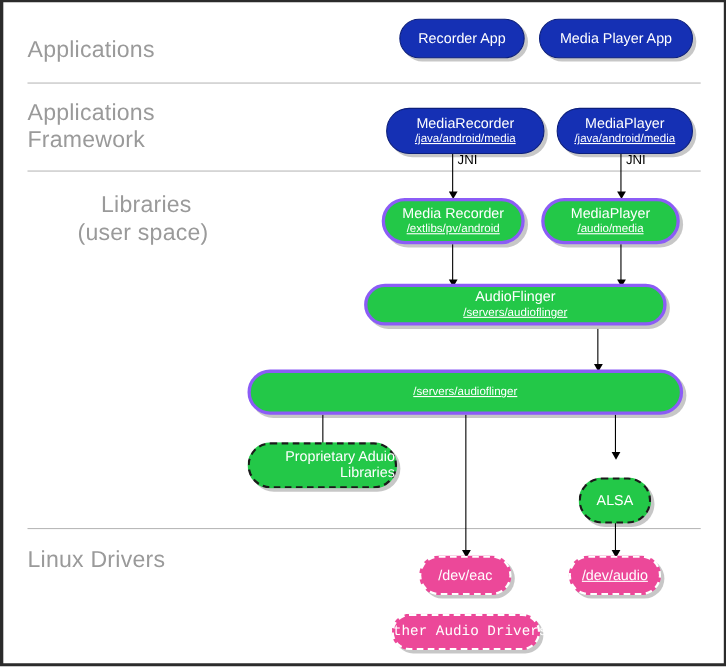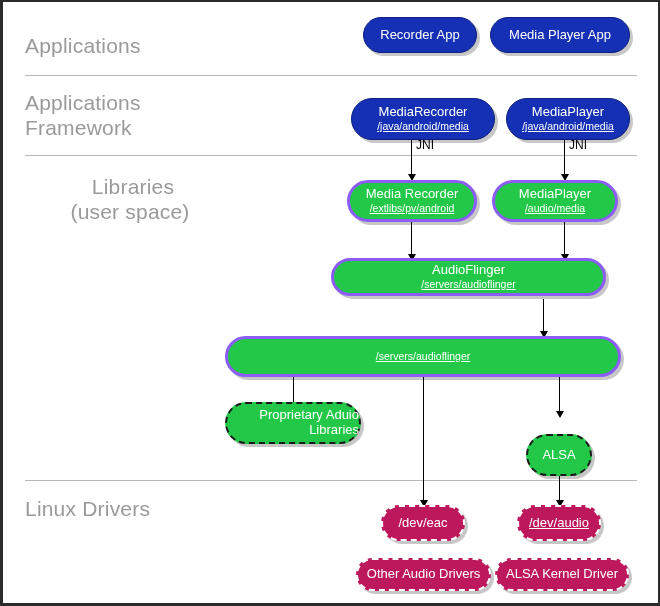--- a/index.html
+++ b/index.html
@@ -81,21 +81,21 @@
   }
   .node.green{
     background:#23c848;
     border:3px solid #8b5cf6;
   }
   .node.green-dash{
     background:#23c848;
     border:2px dashed #1a1a1a;
   }
   .node.red-dash{
-    background:#be185d;
+    background:#ec4899;
     border:2px dashed #ffffff;
   }
 </style>
 </head>
 <body>
 
 <div id="diagram">
 
   <div class="divider" style="top:73px;"></div>
   <div class="divider" style="top:153px;"></div>
@@ -187,21 +187,18 @@
   </div>
 
   <div class="node red-dash" style="left:378px;top:503px;width:84px;height:36px;">
     <div class="t1">/dev/eac</div>
   </div>
 
   <div class="node red-dash" style="left:514px;top:503px;width:84px;height:36px;text-decoration:underline;">
     <div class="t1">/dev/audio</div>
   </div>
 
-  <div class="node red-dash" style="left:353px;top:556px;width:135px;height:33px;">
+  <div class="node red-dash" style="left:353px;top:556px;width:135px;height:33px;font-family:Liberation Mono, monospace;">
     <div class="t1">Other Audio Drivers</div>
   </div>
 
-  <div class="node red-dash" style="left:492px;top:556px;width:134px;height:33px;">
-    <div class="t1">ALSA Kernel Driver</div>
-  </div>
 
 </div>
 
 </body></html>

